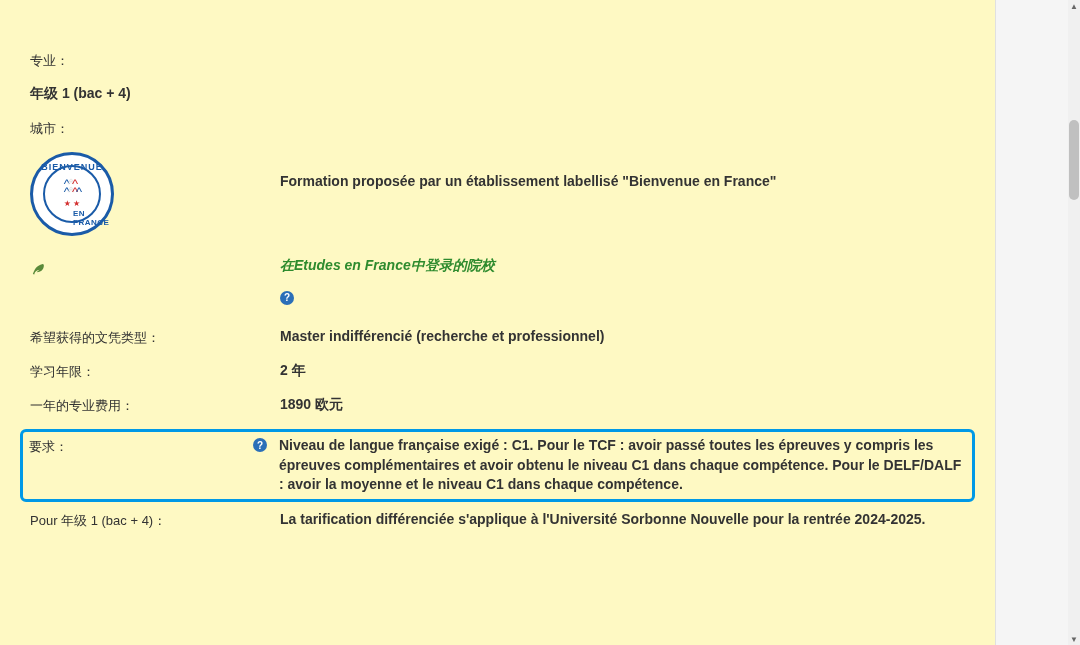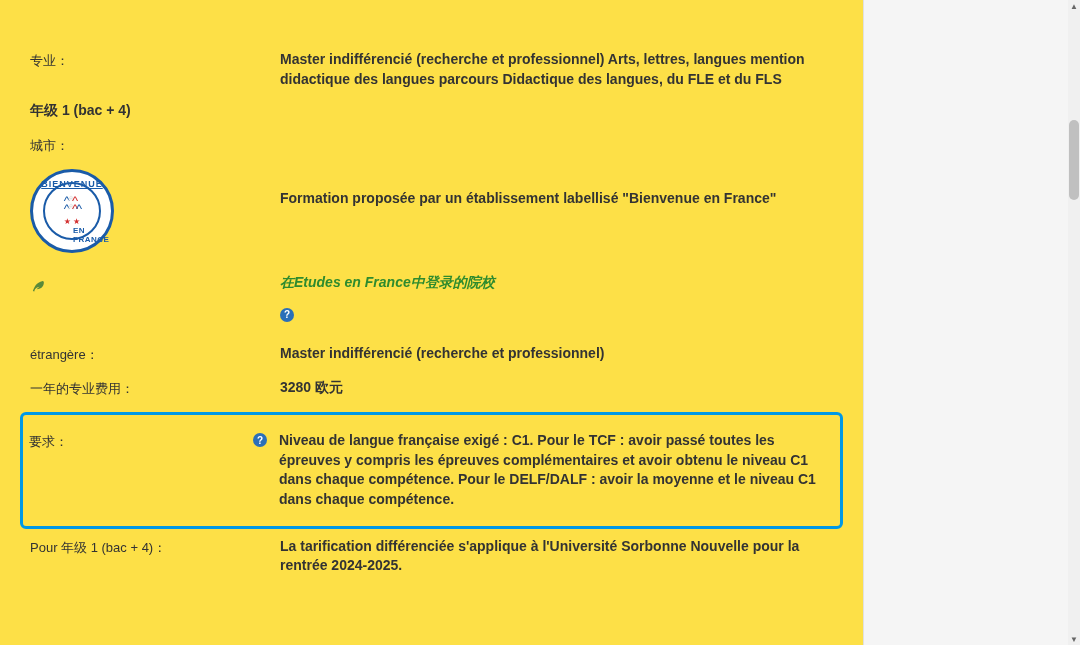--- a/index.html
+++ b/index.html
@@ -5,23 +5,23 @@
     * { margin: 0; padding: 0; box-sizing: border-box; }
     body {
       font-family: -apple-system, BlinkMacSystemFont, "Segoe UI", Arial, sans-serif;
       background: #f5f5f5;
       width: 1080px;
       height: 645px;
       overflow: hidden;
       position: relative;
     }
     .scroll-container {
-      width: 864px;
+      width: 996px;
       height: 645px;
-      background: #fde047;
+      background: #fef9c3;
       overflow-y: auto;
       position: relative;
       border-right: 1px solid #e0e0e0;
     }
     .content {
       padding: 50px 30px 30px 30px;
     }
     .row {
       display: flex;
       align-items: flex-start;
@@ -74,21 +74,20 @@
       align-items: center;
       justify-content: center;
     }
     .logo-text-top {
       position: absolute;
       top: 7px;
       font-size: 9px;
       font-weight: 700;
       color: #1a5ba8;
       letter-spacing: 1px;
-      text-decoration: underline;
     }
     .logo-text-bottom {
       position: absolute;
       bottom: 6px;
       font-size: 8px;
       font-weight: 700;
       color: #1a5ba8;
       letter-spacing: 0.5px;
       margin-left: 40px;
     }
@@ -129,21 +128,21 @@
       font-weight: 700;
       font-style: normal;
       cursor: pointer;
     }
     .help-icon-row {
       margin-bottom: 18px;
     }
     .highlight-box {
       border: 3px solid #0099e6;
       border-radius: 6px;
-      padding: 16px 6px;
+      padding: 4px 6px;
       margin-left: -10px;
       margin-right: -10px;
       margin-top: 4px;
       margin-bottom: 8px;
     }
     .highlight-box .row {
       margin-bottom: 0;
     }
     .label-with-help {
       position: relative;
@@ -186,21 +185,20 @@
     .scrollbar-arrow.down { bottom: 0; }
   </style>
 </head>
 <body>
 
 <div class="scroll-container">
   <div class="content">
 
     <div class="row">
       <div class="label-col">专业：</div>
-      <div class="value-col">Master indifférencié (recherche et professionnel) Arts, lettres, langues mention didactique des langues parcours Didactique des langues, du FLE et du FLS</div>
     </div>
 
     <div class="row">
       <div class="value-col">年级 1 (bac + 4)</div>
     </div>
 
 
     <div class="row">
       <div class="label-col">城市：</div>
     </div>
@@ -236,29 +234,33 @@
     </div>
 
     <div class="row help-icon-row">
       <div class="label-col"></div>
       <div class="value-col">
         <span class="help-icon">?</span>
       </div>
     </div>
 
     <div class="row">
-      <div class="label-col">étrangère：</div>
+      <div class="label-col">希望获得的文凭类型：</div>
       <div class="value-col">Master indifférencié (recherche et professionnel)</div>
     </div>
 
+    <div class="row">
+      <div class="label-col">学习年限：</div>
+      <div class="value-col">2 年</div>
+    </div>
 
 
     <div class="row">
       <div class="label-col">一年的专业费用：</div>
-      <div class="value-col">3280 欧元</div>
+      <div class="value-col">1890 欧元</div>
     </div>
 
     <div class="highlight-box">
       <div class="row">
         <div class="label-col label-with-help">
           <span>要求：</span>
           <span class="help-icon label-help-icon">?</span>
         </div>
         <div class="value-col value-normal">Niveau de langue française exigé : C1. Pour le TCF : avoir passé toutes les épreuves y compris les épreuves complémentaires et avoir obtenu le niveau C1 dans chaque compétence. Pour le DELF/DALF : avoir la moyenne et le niveau C1 dans chaque compétence.</div>
       </div>

